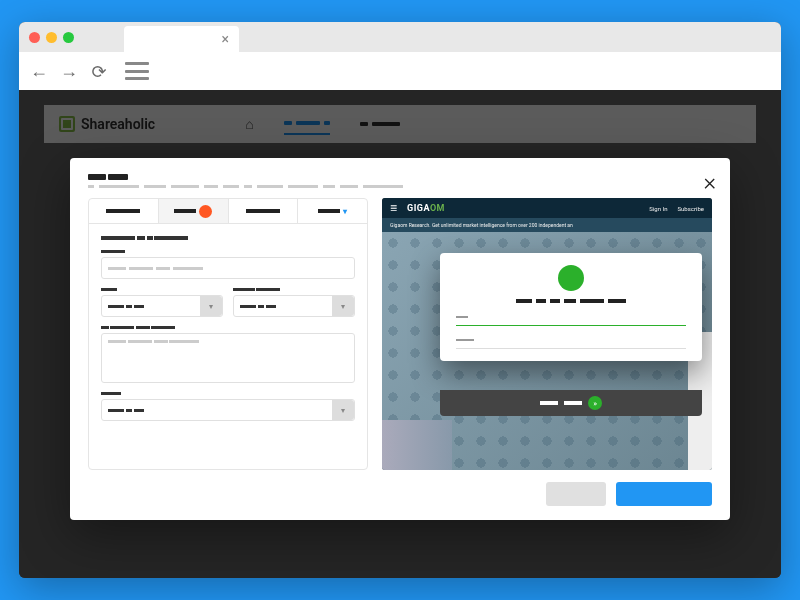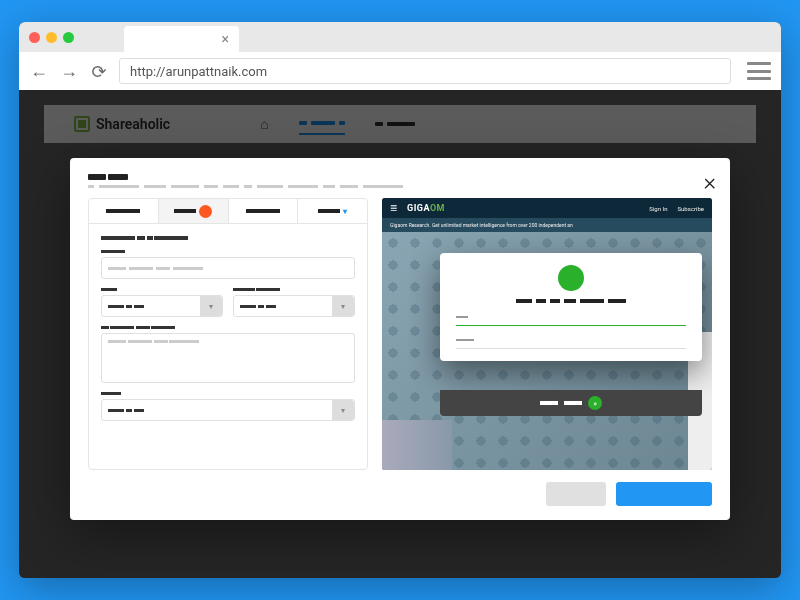--- a/index.html
+++ b/index.html
@@ -16,21 +16,21 @@
 .tab { background: #fff; height: 26px; width: 115px; border-radius: 4px 4px 0 0; display: flex; align-items: center; justify-content: flex-end; padding: 0 10px; margin-top: 4px; }
 .tab-close { font-size: 14px; color: #888; cursor: pointer; }
 .addr-row { background: #fff; height: 38px; display: flex; align-items: center; padding: 0 10px; gap: 10px; }
 .nav-btn { color: #6b6b6b; font-size: 18px; cursor: pointer; width: 20px; text-align: center; }
 .addr-input { flex: 1; height: 26px; border: 1px solid #ddd; border-radius: 3px; padding: 0 10px; font-size: 13px; color: #555; }
 .ham { width: 24px; height: 18px; display: flex; flex-direction: column; justify-content: space-between; cursor: pointer; margin-left: 6px; }
 .ham span { height: 3px; background: #888; border-radius: 1px; }
 
 .page-content { position: absolute; top: 68px; left: 0; right: 0; bottom: 0; background: #3a3a3a; }
 .bgpage { padding: 15px 25px; filter: brightness(0.55); }
-.bg-header { background: #fff; height: 38px; display: flex; align-items: center; padding: 0 30px; gap: 20px; border-radius: 0; }
+.bg-header { background: #fff; height: 38px; display: flex; align-items: center; padding: 0 15px; gap: 20px; border-radius: 0; }
 .logo { display: flex; align-items: center; gap: 6px; font-weight: 600; color: #333; font-size: 14px; }
 .logo-icon { width: 16px; height: 16px; background: #8bc34a; border-radius: 2px; position: relative; }
 .logo-icon::after { content:''; position:absolute; inset: 2px; border: 2px solid #fff; border-radius: 1px; }
 .bg-nav { display: flex; gap: 30px; margin-left: 70px; font-size: 9px; color: #555; align-items: center; }
 .home-icon { font-size: 14px; }
 .bg-nav-item { height: 10px; display: flex; align-items: center; gap: 4px; }
 .bg-nav-item.active { color: #2196f3; border-bottom: 2px solid #2196f3; padding-bottom: 10px; margin-bottom: -10px; }
 .redact { background: currentColor; height: 4px; border-radius: 1px; display: inline-block; }
 
 .modal-overlay { position: absolute; inset: 0; background: rgba(0,0,0,0.35); display: flex; align-items: center; justify-content: center; padding-top: 10px; }
@@ -109,21 +109,20 @@
         <div class="traffic-light tl-green"></div>
       </div>
       <div class="tab">
         <span class="tab-close">×</span>
       </div>
     </div>
     <div class="addr-row">
       <span class="nav-btn">←</span>
       <span class="nav-btn">→</span>
       <span class="nav-btn">⟳</span>
-      <input class="addr-input" value="http://arunpattnaik.com" style="">
       <div class="ham">
           <span></span>
           <span></span>
           <span></span>
         </div>
     </div>
   </div>
 
   <div class="page-content">
     <div class="bgpage">

